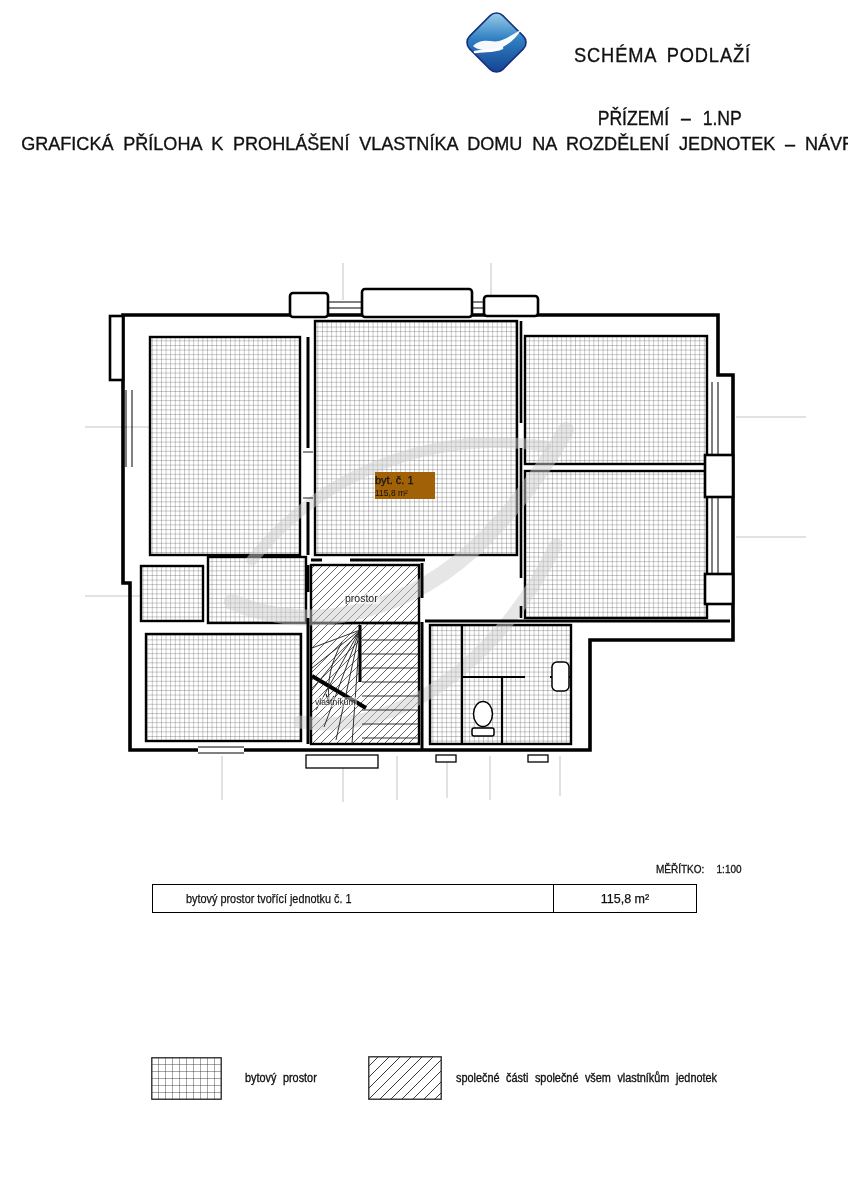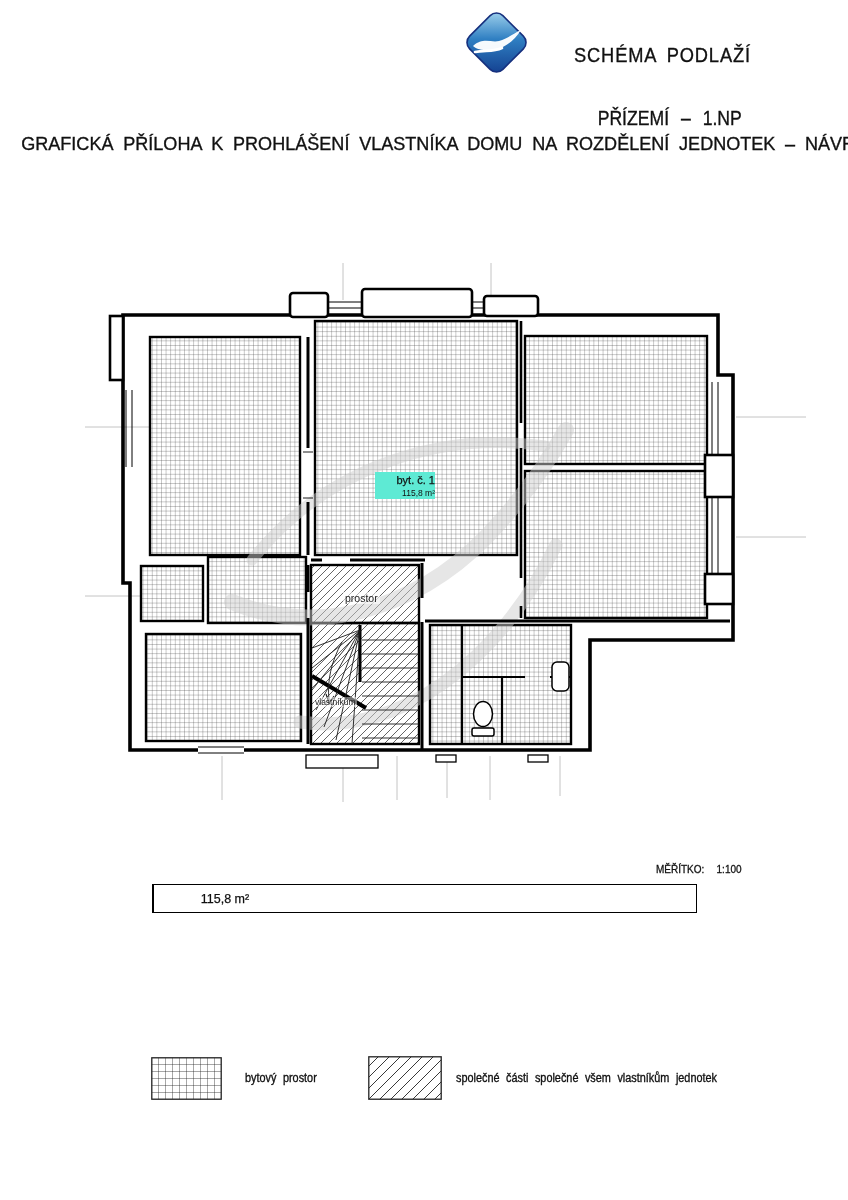--- a/index.html
+++ b/index.html
@@ -9,21 +9,21 @@
   
   .cad{font-family:"Liberation Sans",sans-serif;color:#111;-webkit-text-stroke:0.35px #111;}
   .sxL{transform:scaleX(0.87);transform-origin:0 0;}
   .sxC{transform:scaleX(0.95);transform-origin:50% 0;}
   .sxR{transform:scaleX(0.88);transform-origin:100% 0;}
   .brand-text{font-family:"Liberation Serif",serif;font-weight:700;font-variant:small-caps;
               letter-spacing:1.5px;font-size:41px;line-height:1;}
   .schema-label{font-size:21px;letter-spacing:1px;word-spacing:5px;}
   .floor-title{font-size:20px;word-spacing:8px;text-align:right;}
   .subtitle{font-size:19px;word-spacing:5px;text-align:center;}
-  .unit-box{background:#5eead4;text-align:right;line-height:1.25;padding:2px 0 1px 0;}
+  .unit-box{background:#a16207;text-align:left;line-height:1.25;padding:2px 0 1px 0;}
   .unit-name{font-size:11px;-webkit-text-stroke:0.25px #111;}
   .unit-area{font-size:8.5px;}
   .room-label{font-size:10.5px;color:#222;background:rgba(255,255,255,0.55);padding:0 2px;}
   .stair-label{font-size:8.5px;color:#222;background:rgba(255,255,255,0.45);padding:0 1px;}
   .scale-row{font-size:11.5px;display:flex;gap:14px;-webkit-text-stroke:0.3px #111;}
   .unit-table{display:flex;border:1.6px solid #000;height:27px;align-items:stretch;background:#fff;}
   .unit-table .desc{flex:1;display:flex;align-items:center;padding-left:33px;font-size:12.5px;}
   .unit-table .area{width:142px;border-left:1.6px solid #000;display:flex;align-items:center;
                     justify-content:center;font-size:12.5px;}
   .legend-label{font-size:12.5px;word-spacing:4px;}
@@ -159,20 +159,23 @@
   </div>
   <div class="abs room-label" style="left:343px;top:592px;">prostor</div>
   <div class="abs stair-label" style="left:314px;top:697px;">vlastníkům</div>
 
   <div class="abs cad scale-row sxL" style="left:656px;top:863px;">
     <span>MĚŘÍTKO:</span>
     <span>1:100</span>
   </div>
 
   <div class="abs unit-table" style="left:152px;top:884px;width:543px;">
+    <div class="desc">
+      <span class="cad sxL" style="-webkit-text-stroke:0.25px #111;">bytový prostor tvořící jednotku č. 1</span>
+    </div>
     <div class="area">
       <span class="cad" style="-webkit-text-stroke:0.25px #111;">115,8 m²</span>
     </div>
   </div>
 
   <svg class="abs" style="left:151px;top:1057px;" width="71" height="43">
     <defs>
       <pattern id="lg1" width="7" height="7" patternUnits="userSpaceOnUse">
         <path d="M0 0H7M0 0V7" stroke="#222" stroke-width="0.8" fill="none"></path>
       </pattern>

